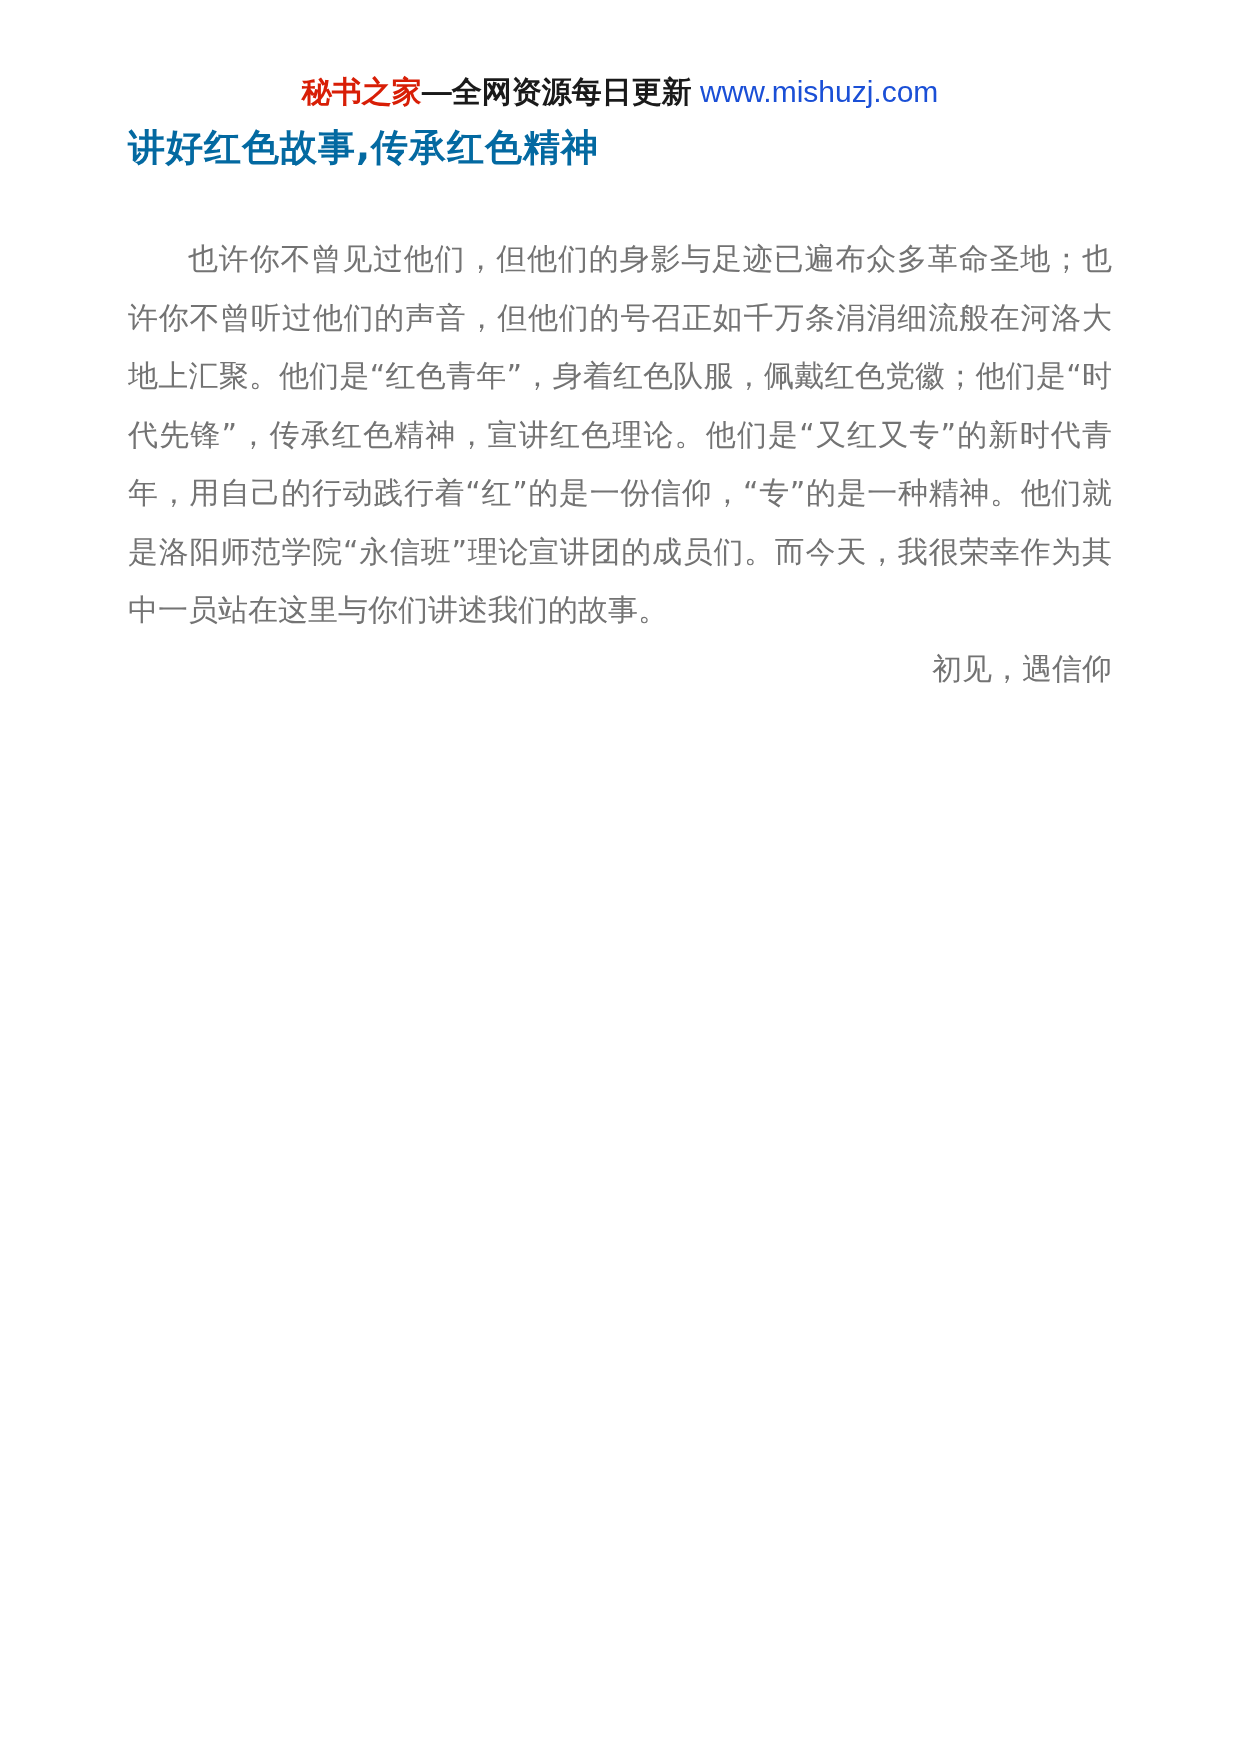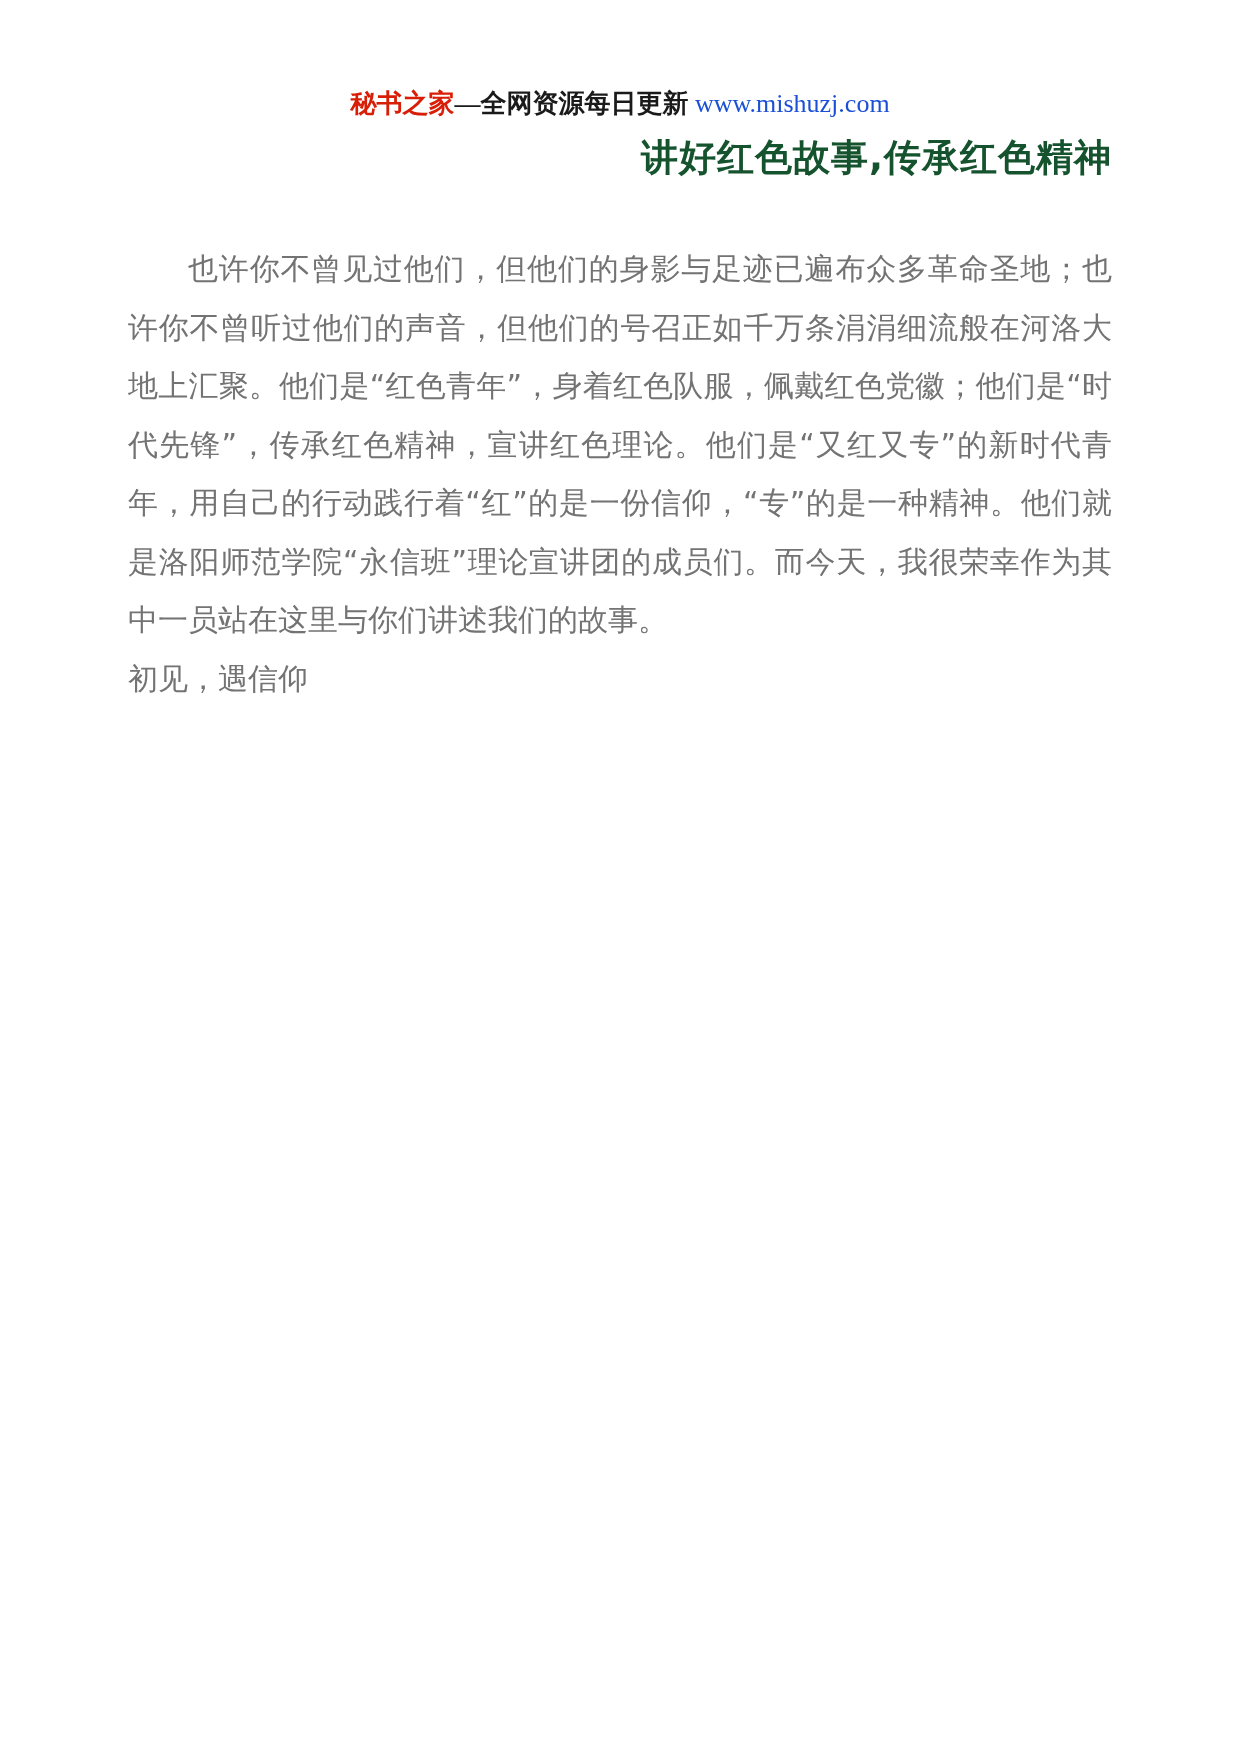--- a/index.html
+++ b/index.html
@@ -17,66 +17,66 @@
   }
   .page {
     width: 1240px;
     height: 1754px;
     box-sizing: border-box;
     padding: 70px 128px 0 128px;
     position: relative;
   }
   .watermark {
     text-align: center;
-    font-size: 26px;
+    font-size: 30px;
     line-height: 1.25;
     white-space: nowrap;
-    margin-top: 18px;
+    margin-top: 3px;
     margin-bottom: 10px;
-    font-family: Liberation Serif, serif;
+    font-family: Liberation Sans, sans-serif;
   }
   .wm-red {
     color: #d81e06;
     font-weight: 700;
   }
   .wm-dark {
     color: #1a1a1a;
     font-weight: 700;
   }
   .wm-blue {
     color: #1a4fd6;
     font-weight: 400;
     letter-spacing: 0px;
   }
   .doc-title {
-    text-align: right;
+    text-align: left;
     font-size: 37px;
     font-weight: 700;
     line-height: 1.45;
-    color: #14532d;
+    color: #0369a1;
     margin-top: 8px;
     letter-spacing: 1px;
   }
   .doc-title .line {
     display: block;
   }
   .body-text {
     margin-top: 56px;
     font-size: 30px;
     line-height: 1.95;
     color: #737373;
     text-align: justify;
     text-justify: inter-ideograph;
   }
   .para {
     text-indent: 2em;
     margin: 0 0 0 0;
   }
   .subhead {
-    text-align: left;
+    text-align: right;
     text-indent: 0;
     font-size: 30px;
     line-height: 1.95;
     margin: 0;
   }
 </style>
 </head>
 <body>
 
 <div class="page">

